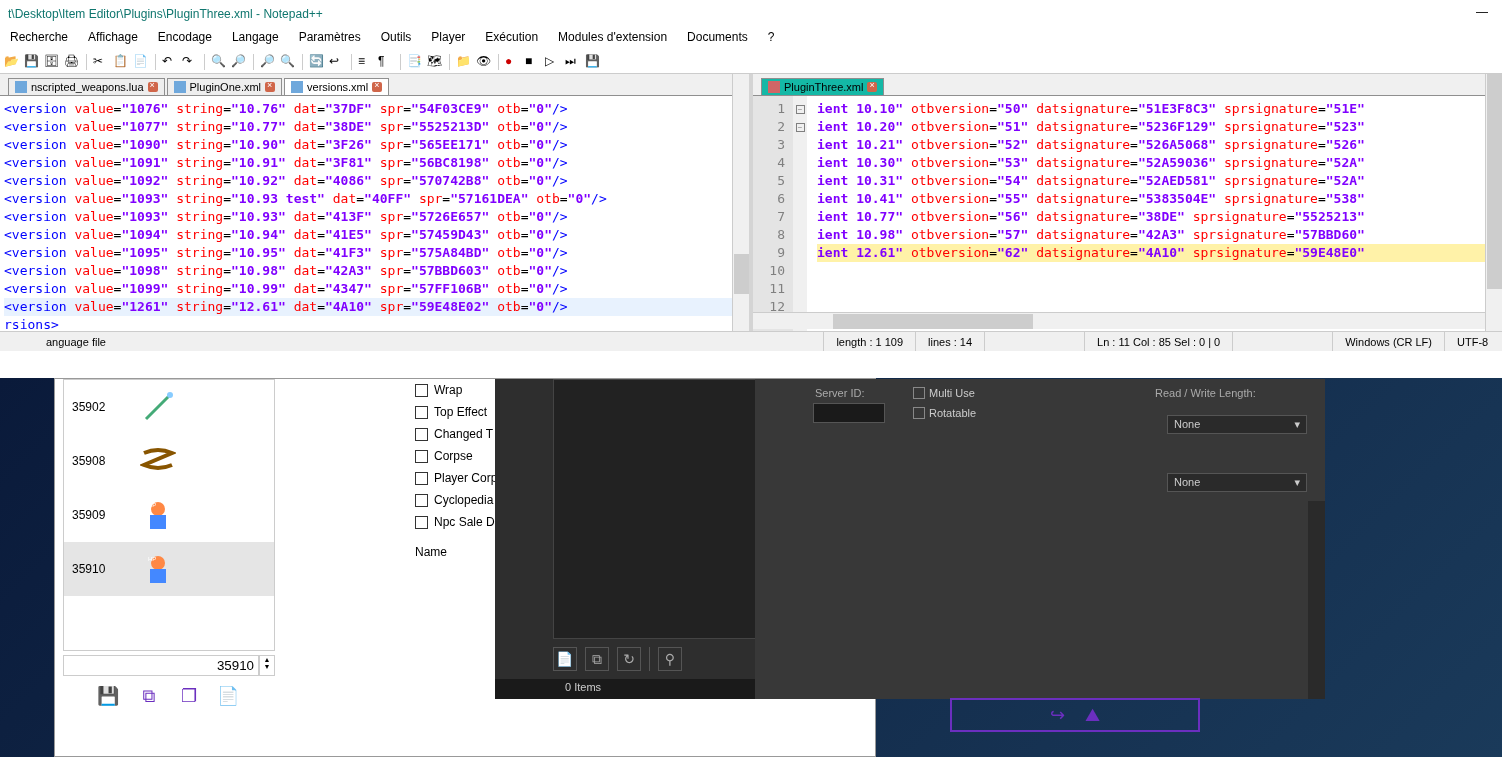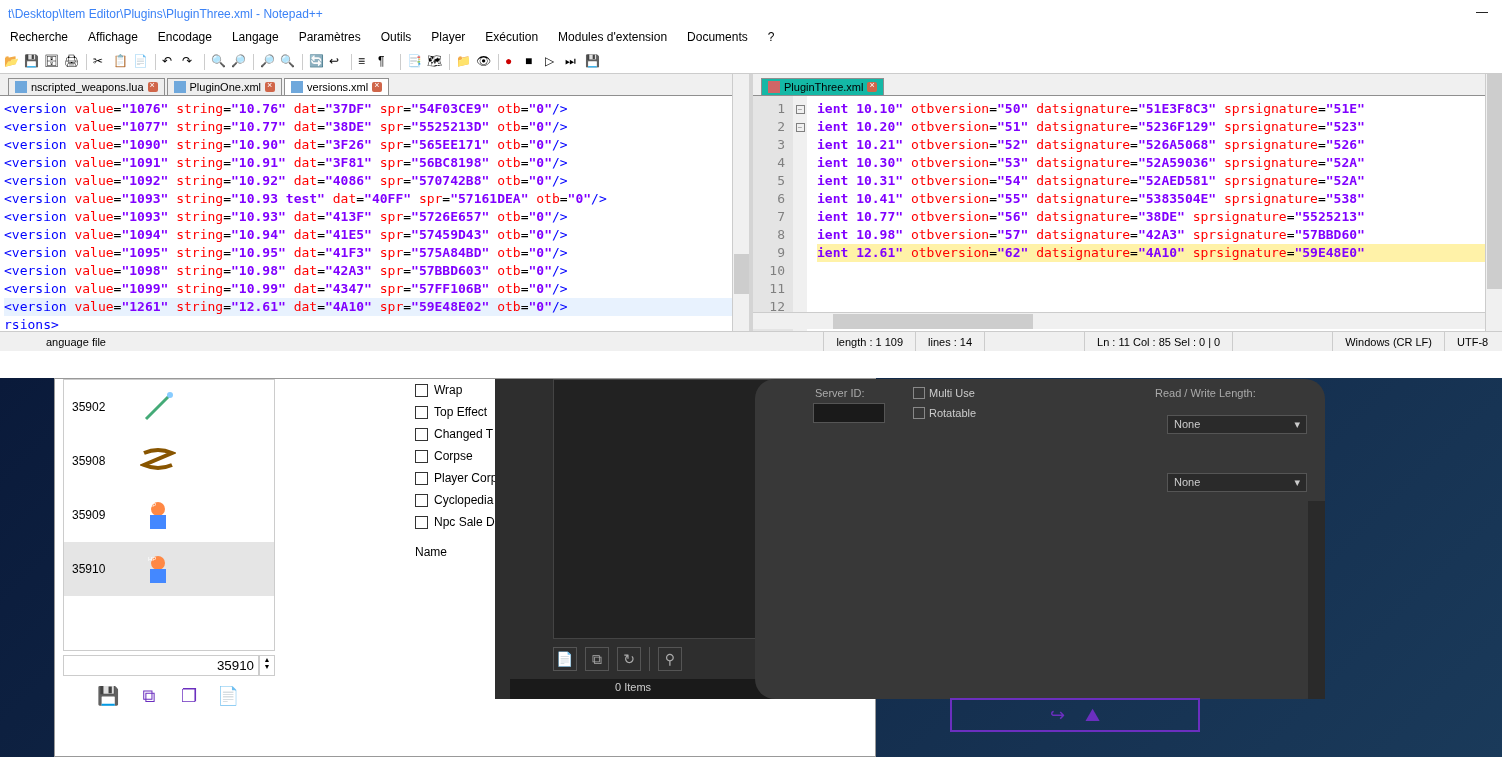--- a/index.html
+++ b/index.html
@@ -1,17 +1,17 @@
 <!DOCTYPE html>
 <html><head>
 <meta charset="utf-8">
 <style>
 * { box-sizing: border-box; margin: 0; padding: 0; }
 body { font-family: "Segoe UI", Arial, sans-serif; font-size: 12px; background: #fff; overflow: hidden; width: 1502px; height: 757px; position: relative; }
-.titlebar { height: 28px; padding: 4px 8px; font-size: 12px; color: #3b82f6; display: flex; align-items: center; }
+.titlebar { height: 28px; padding: 4px 8px; font-size: 12px; color: #0f766e; display: flex; align-items: center; }
 .menubar { height: 22px; display: flex; gap: 0; }
 .menubar span { padding: 2px 10px; cursor: default; }
 .toolbar { height: 24px; display: flex; align-items: center; gap: 4px; padding: 2px 4px; border-bottom: 1px solid #ccc; }
 .toolbar .tbicon { width: 16px; height: 16px; display: inline-block; }
 .toolbar .sep { width: 1px; height: 16px; background: #ccc; margin: 0 2px; }
 .tabs { height: 22px; display: flex; align-items: flex-end; background: #f0f0f0; border-bottom: 1px solid #8f8f8f; padding-left: 8px; gap: 2px; }
 .tab { background: #fff; border: 1px solid #8f8f8f; border-bottom: none; padding: 2px 6px; display: flex; align-items: center; gap: 4px; font-size: 11px; }
 .tab .filetype { width: 12px; height: 12px; display: inline-block; }
 .tab .close { width: 10px; height: 10px; background: #d0664a; border-radius: 2px; position: relative; }
 .tab .close::before { content: "×"; color: #fff; font-size: 9px; position: absolute; left: 2px; top: -2px; }
@@ -58,23 +58,23 @@
 .ie-props { position: absolute; left: 360px; top: 0; width: 400px; }
 .ie-check { display: flex; align-items: center; gap: 6px; padding: 4px 0; font-size: 12px; }
 .ie-check .box { width: 13px; height: 13px; border: 1px solid #333; }
 .ie-name { margin-top: 8px; font-size: 12px; padding: 4px 0; }
 
 .dark-panel { position: absolute; left: 440px; top: 0; width: 436px; height: 320px; background: #2e2e2e; }
 .dark-inner { position: absolute; left: 58px; top: 0; right: 0; bottom: 60px; background: #222; border: 1px solid #444; }
 .dark-tools { position: absolute; left: 58px; bottom: 24px; height: 32px; display: flex; gap: 8px; align-items: center; }
 .dark-tool { width: 24px; height: 24px; color: #aaa; display: flex; align-items: center; justify-content: center; font-size: 14px; border: 1px solid #555; }
 .dark-tool.sep { border: none; width: 1px; background: #555; }
-.dark-status { position: absolute; left: 15px; bottom: 0; right: 0; height: 20px; background: #1a1a1a; color: #ccc; font-size: 11px; padding: 2px 105px; }
-
-.right-panel { position: absolute; left: 700px; top: 0; width: 570px; height: 320px; background: #383838; color: #ccc; font-size: 11px; border-radius: 20px; }
+.dark-status { position: absolute; left: 0; bottom: 0; right: 0; height: 20px; background: #1a1a1a; color: #ccc; font-size: 11px; padding: 2px 70px; }
+
+.right-panel { position: absolute; left: 700px; top: 0; width: 570px; height: 320px; background: #383838; color: #ccc; font-size: 11px; }
 .right-panel .lbl { position: absolute; font-size: 11px; color: #aaa; }
 .right-panel .dd { position: absolute; background: #2a2a2a; border: 1px solid #555; padding: 2px 6px; width: 140px; display: flex; justify-content: space-between; }
 .right-panel .check2 { position: absolute; display: flex; gap: 4px; align-items: center; }
 .right-panel .check2 .box { width: 12px; height: 12px; border: 1px solid #888; }
 .right-panel .big-scroll { position: absolute; right: 0; top: 122px; bottom: 0; width: 17px; background: #2a2a2a; }
 
 .purple-box { position: absolute; border: 2px solid #6b2fbf; display: flex; gap: 20px; align-items: center; justify-content: center; padding: 6px 16px; }
 .purple-box .picon { color: #6b2fbf; font-size: 18px; }
 
 .win-controls { position: absolute; right: 0; top: 0; display: flex; }

